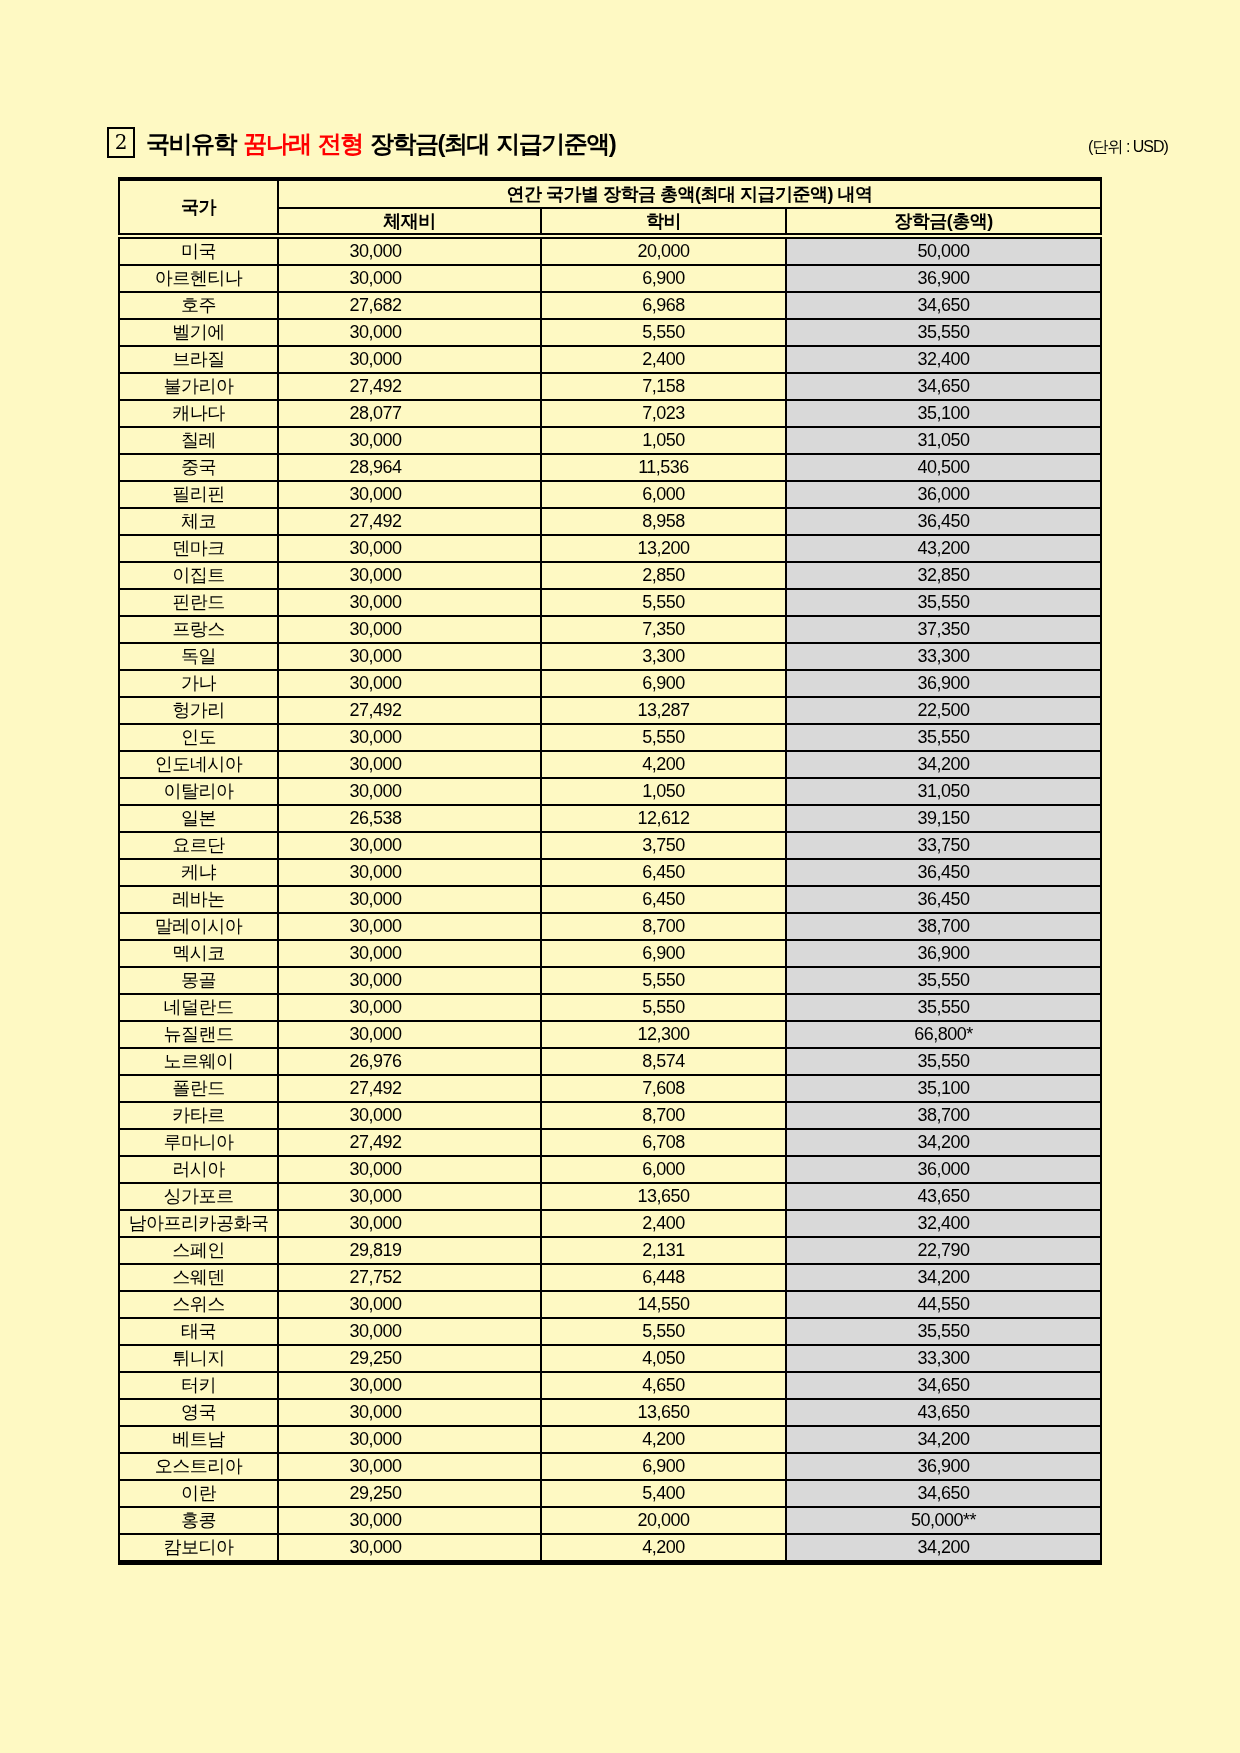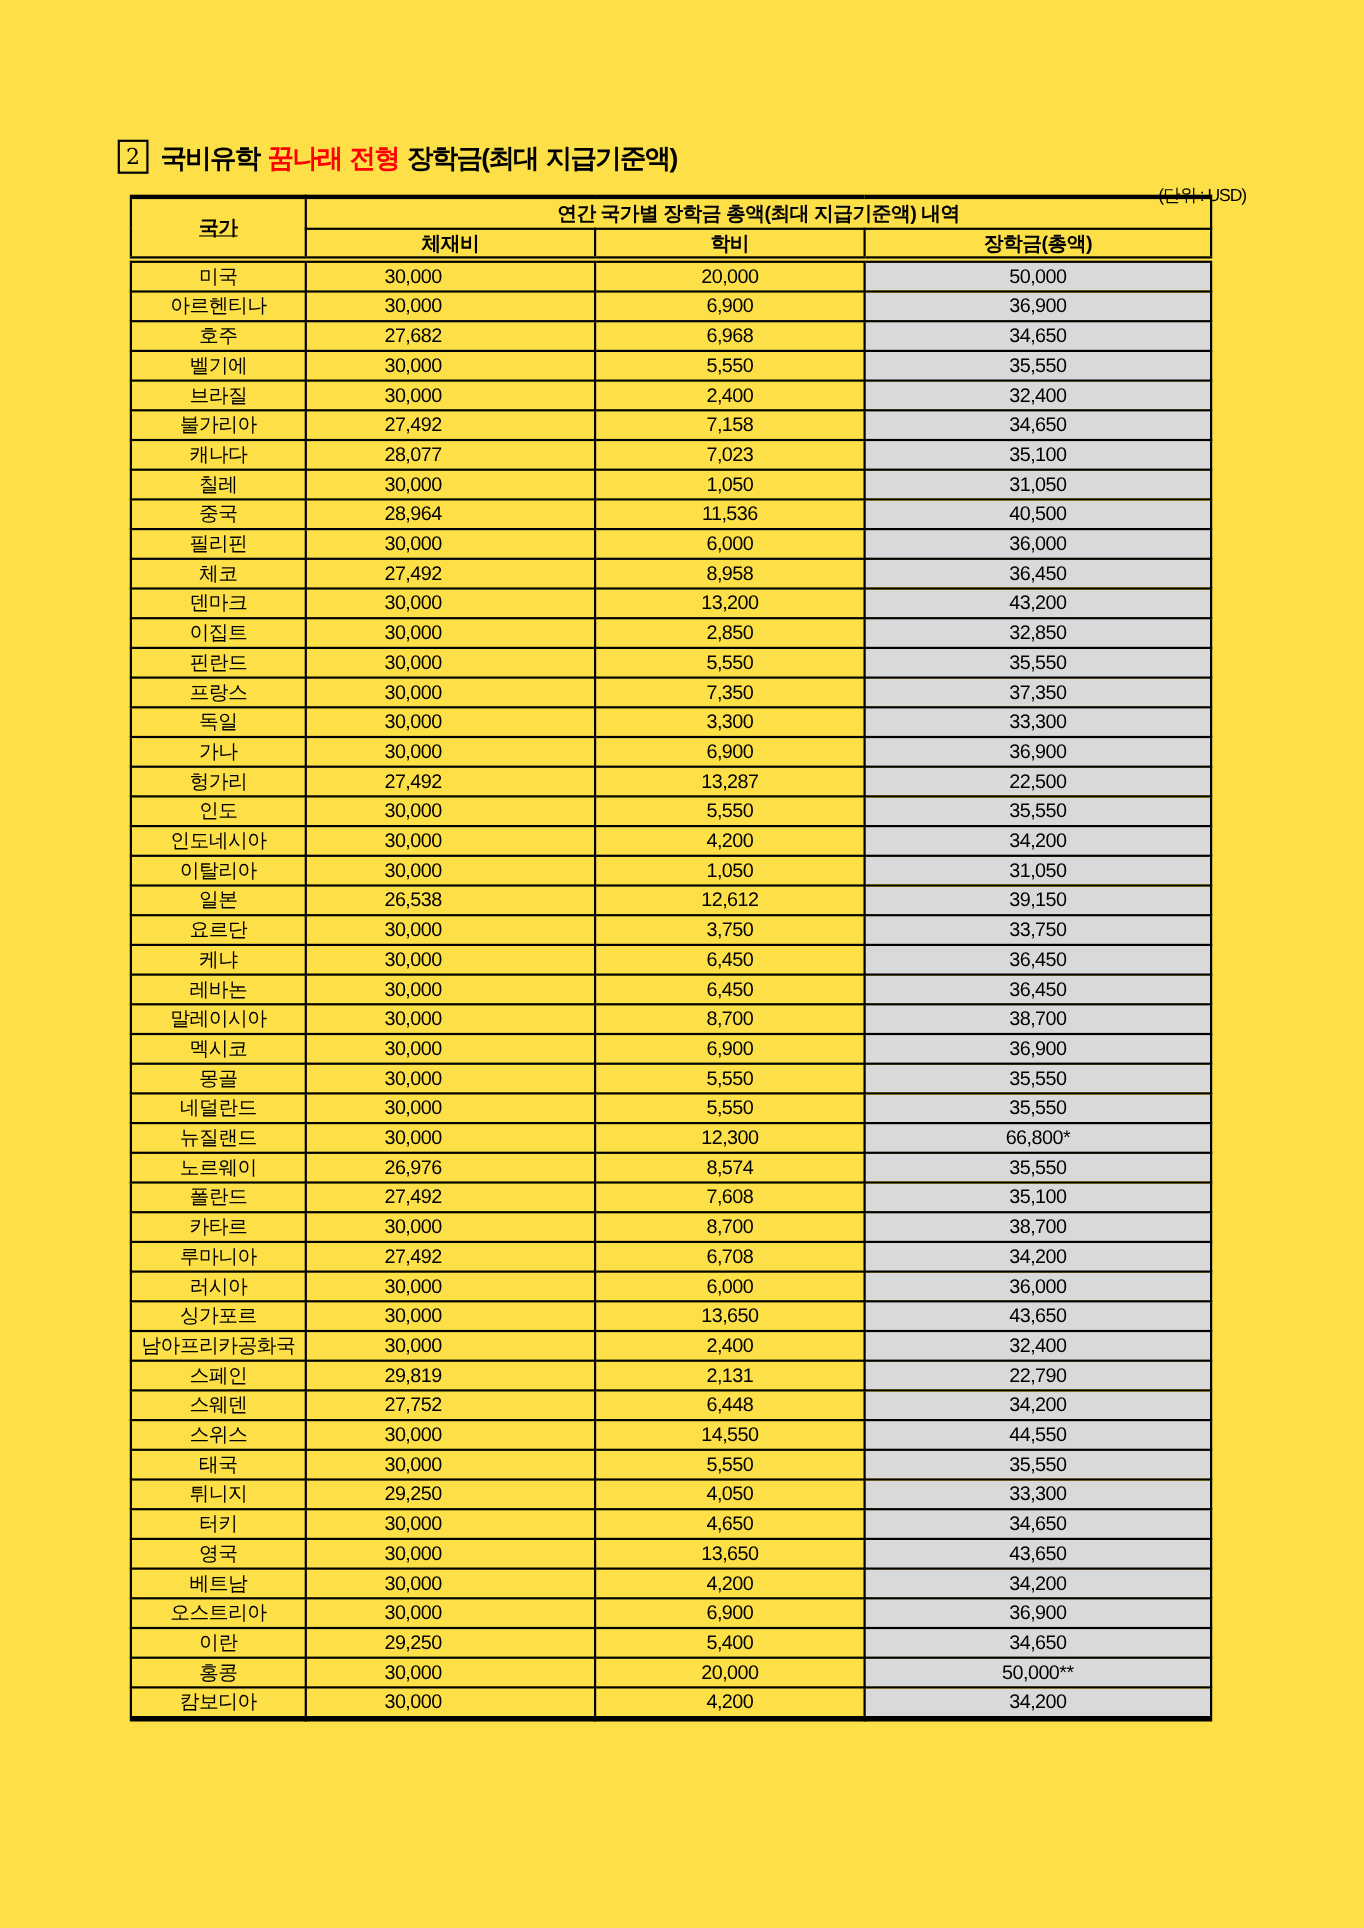--- a/index.html
+++ b/index.html
@@ -1,52 +1,52 @@
 <!DOCTYPE html>
 <html><head>
 <meta charset="utf-8">
 <style>
   html,body{margin:0;padding:0;background:#ffffff;}
   body{
     width:1240px;height:1753px;position:relative;
     font-family:"Liberation Sans",sans-serif;color:#000;
     -webkit-font-smoothing:antialiased;
   }
-  .page{position:absolute;inset:0;background:#fde047;}
+  .page{position:absolute;inset:0;background:#fef9c3;}
 
   
   .title-row{position:absolute;left:107px;top:128px;width:1000px;height:36px;}
   .num-box{
     display:inline-block;vertical-align:middle;margin-right:11px;margin-top:-4px;
     border:2px solid #000;width:24px;height:27px;line-height:27px;text-align:center;
     font-family:"DejaVu Serif",serif;font-size:20px;font-weight:400;
   }
   .doc-title{
     display:inline-block;vertical-align:middle;
     font-size:24px;font-weight:bold;letter-spacing:-1.5px;word-spacing:2px;
   }
   .doc-title .hl{color:#ff0000;}
   .unit-label{
-    position:absolute;top:9px;left:946px;width:150px;text-align:left;
-    font-size:16px;font-weight:normal;letter-spacing:-1px;margin-top:31px;
+    position:absolute;top:9px;left:946px;width:150px;text-align:center;
+    font-size:16px;font-weight:normal;letter-spacing:-1px;
   }
 
   
   table.sch{
     position:absolute;left:118px;top:177px;
     border-collapse:collapse;table-layout:fixed;width:982px;
     font-size:18px;letter-spacing:-0.5px;
   }
   col.c1{width:159px;} col.c2{width:263px;} col.c3{width:245px;} col.c4{width:315px;}
   table.sch{border:2px solid #000;border-top:4px solid #000;border-bottom:5px solid #000;}
   .sch th,.sch td{border:2px solid #000;padding:0;text-align:center;vertical-align:middle;}
   .sch thead th{font-weight:bold;}
   .sch thead tr.h1 th{height:26px;}
   .sch thead tr.h2 th{height:24px;}
-  .sch thead th.country-h{border-bottom:6px double #000;text-decoration:underline;}
+  .sch thead th.country-h{border-bottom:6px double #000;}
   .sch thead tr.h2 th{border-bottom:6px double #000;}
   .sch tbody td{height:25px;line-height:25px;white-space:nowrap;overflow:hidden;}
   .sch td.c-living{padding-right:68px;}
   .sch td.c-total{background:#d9d9d9;}
 </style>
 </head>
 <body>
 
 <div class="page">
 

